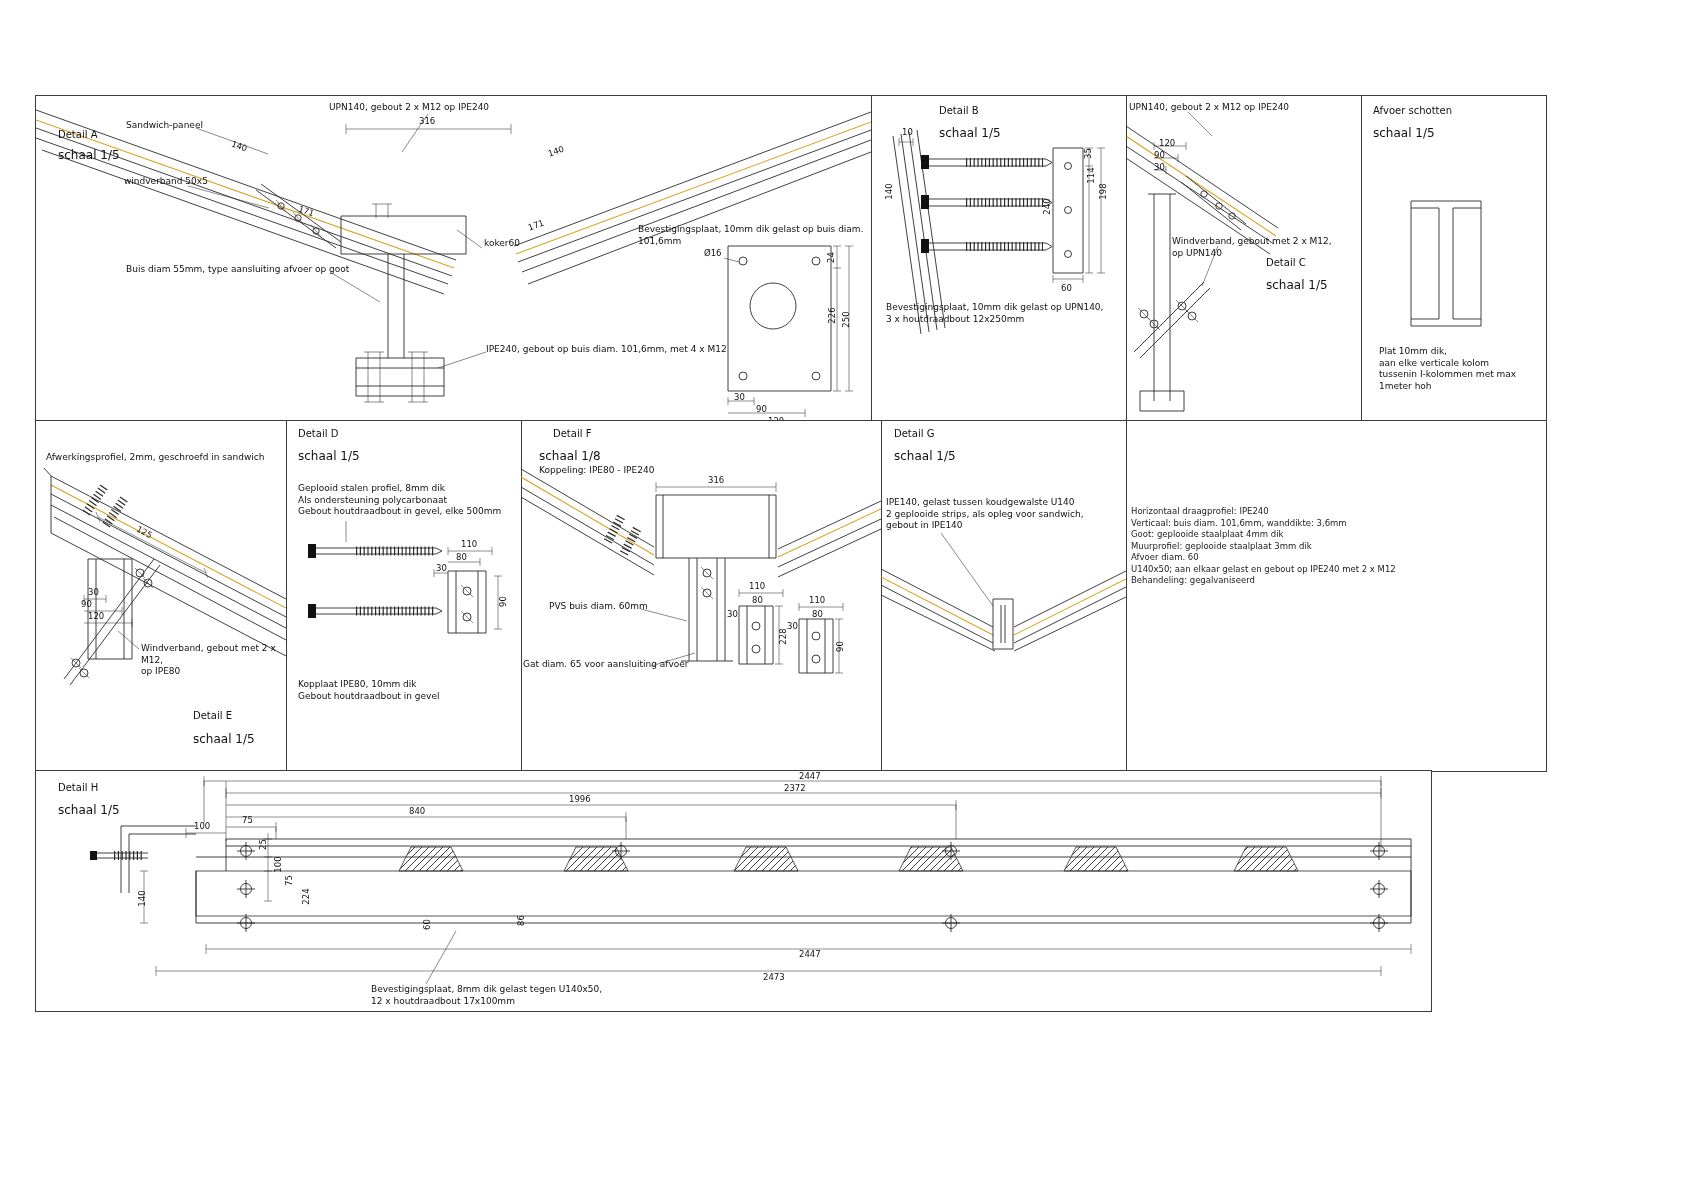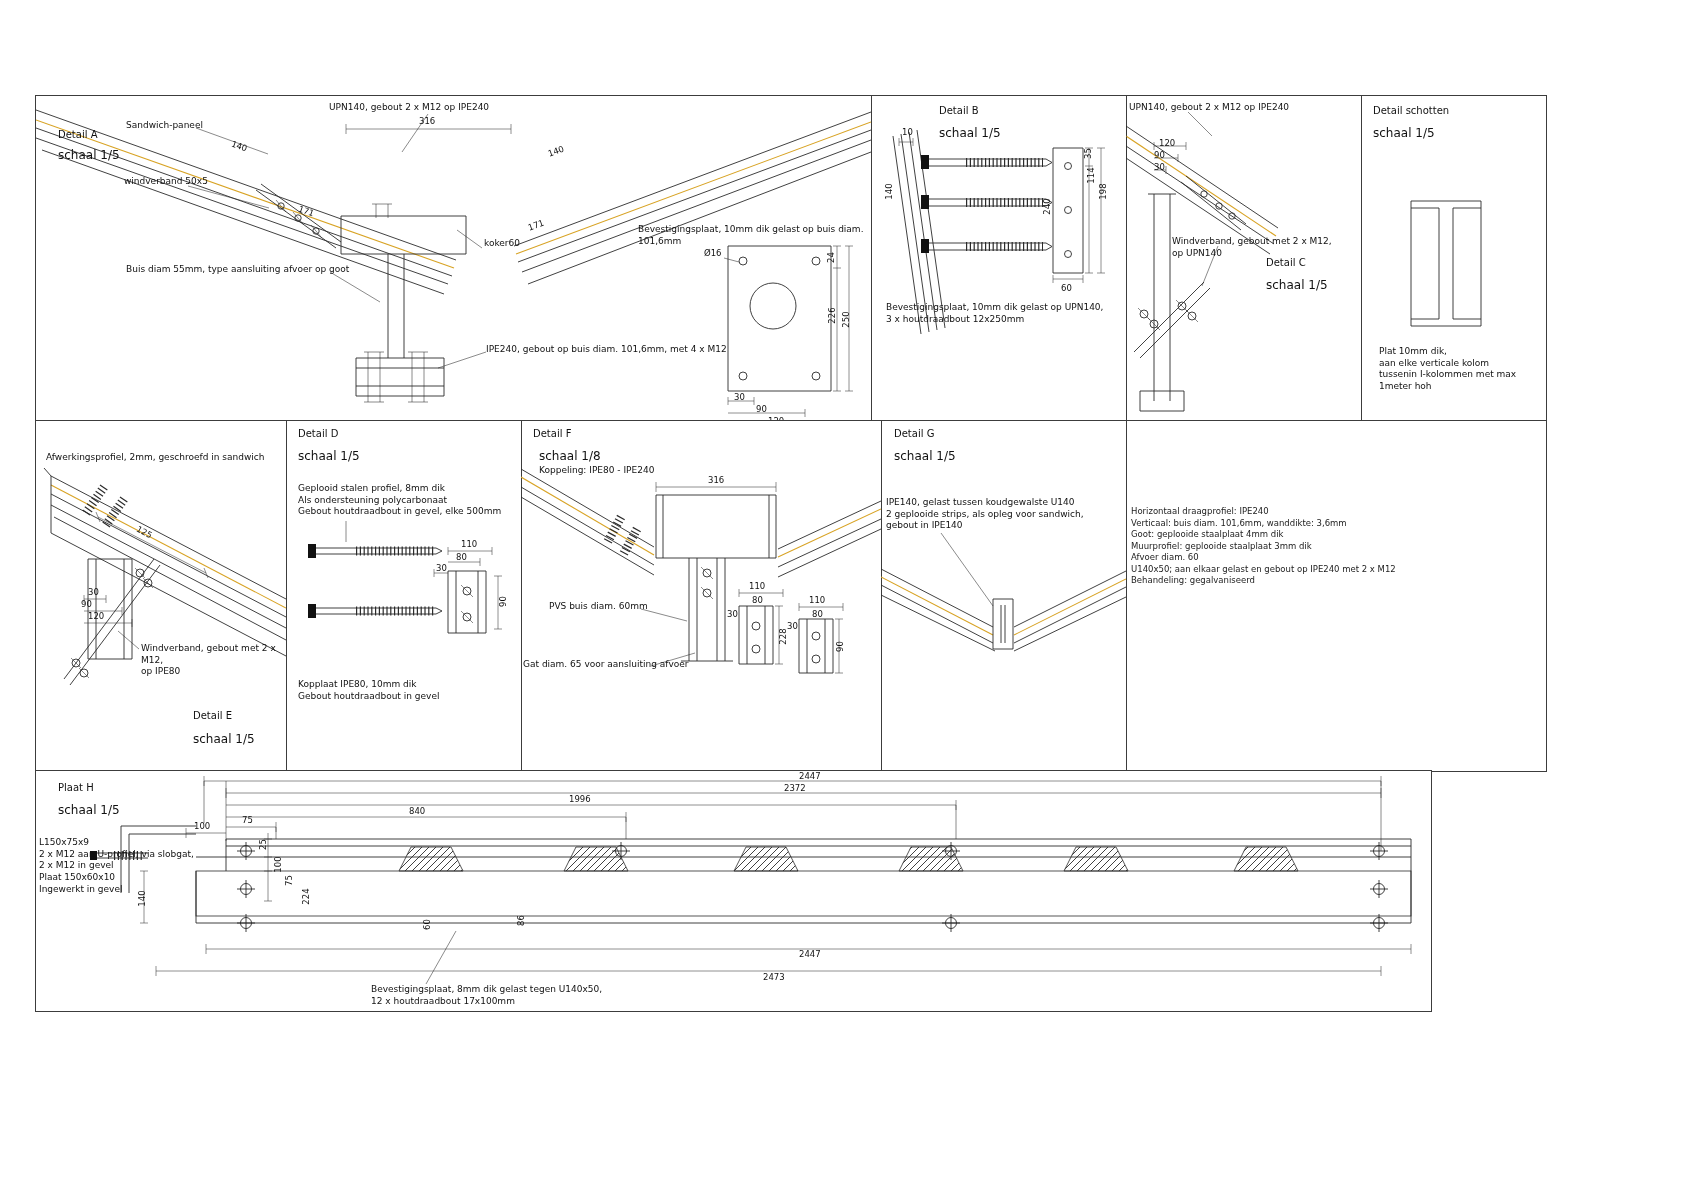--- a/index.html
+++ b/index.html
@@ -163,21 +163,21 @@
 op UPN140</span>
       <span class="lbl title" style="left:140px;top:160px">Detail C</span>
       <span class="lbl sub" style="left:140px;top:182px">schaal 1/5</span>
     </div>
 
     <div class="panel" style="left:1325px;width:185px">
       <svg width="185" height="325" viewBox="0 0 185 325">
         <path d="M50,105 L120,105 M50,230 L120,230 M50,105 L50,230 M120,105 L120,230"></path>
         <path d="M50,112 L78,112 M92,112 L120,112 M50,223 L78,223 M92,223 L120,223 M78,112 L78,223 M92,112 L92,223"></path>
       </svg>
-      <span class="lbl title" style="left:12px;top:8px">Detail schotten</span>
+      <span class="lbl title" style="left:12px;top:8px">Afvoer schotten</span>
       <span class="lbl sub" style="left:12px;top:30px">schaal 1/5</span>
       <span class="lbl" style="left:18px;top:250px">Plat 10mm dik,
 aan elke verticale kolom
 tussenin I-kolommen met max 1meter hoh</span>
     </div>
   </div>
 
   <div class="band" style="left:35px;top:420px;width:1510px;height:350px">
     <div class="vdiv" style="left:250px"></div>
     <div class="vdiv" style="left:485px"></div>
@@ -266,21 +266,21 @@
         <path d="M218,185 L252,185 L252,243 L218,243 Z M226,185 L226,243 M244,185 L244,243"></path>
         <circle cx="235" cy="205" r="4"></circle>
           <circle cx="235" cy="228" r="4"></circle>
         <path d="M278,198 L312,198 L312,252 L278,252 Z M286,198 L286,252 M304,198 L304,252"></path>
         <circle cx="295" cy="215" r="4"></circle>
           <circle cx="295" cy="238" r="4"></circle>
         <path class="dimln" d="M258,185 L258,243 M254,185 L262,185 M254,243 L262,243 M318,198 L318,252 M314,198 L322,198 M314,252 L322,252"></path>
         <path class="dimln" d="M218,172 L262,172 M218,168 L218,176 M262,168 L262,176 M278,186 L322,186 M278,182 L278,190 M322,182 L322,190"></path>
         <path class="thin" d="M120,188 L166,200 M130,245 L174,232"></path>
       </svg>
-      <span class="lbl title" style="left:12px;top:6px">Detail F</span>
+      <span class="lbl title" style="left:32px;top:6px">Detail F</span>
       <span class="lbl sub" style="left:18px;top:28px">schaal 1/8</span>
       <span class="lbl" style="left:18px;top:44px">Koppeling: IPE80 - IPE240</span>
       <span class="lbl dim" style="left:187px;top:54px">316</span>
       <span class="lbl" style="left:28px;top:180px">PVS buis diam. 60mm</span>
       <span class="lbl" style="left:2px;top:238px">Gat diam. 65 voor aansluiting afvoer</span>
       <span class="lbl dim" style="left:228px;top:160px">110</span>
       <span class="lbl dim" style="left:231px;top:174px">80</span>
       <span class="lbl dim" style="left:206px;top:188px">30</span>
       <span class="lbl dim rotv" style="left:254px;top:210px">228</span>
       <span class="lbl dim" style="left:288px;top:174px">110</span>
@@ -372,27 +372,22 @@
           <circle cx="1343" cy="152" r="5.5"></circle>
             <path d="M1334,152 L1352,152 M1343,143 L1343,161"></path>
         </g>
 
         <path class="dimln" d="M232,62 L232,130 M228,68 L236,68 M228,86 L236,86 M228,100 L236,100 M228,130 L236,130 M108,100 L108,152 M104,100 L112,100 M104,152 L112,152"></path>
 
         <path class="dimln" d="M170,178 L1375,178 M170,173 L170,183 M1375,173 L1375,183"></path>
         <path class="dimln" d="M120,200 L1345,200 M120,195 L120,205 M1345,195 L1345,205"></path>
         <path class="thin" d="M390,213 L420,160"></path>
       </svg>
-      <span class="lbl title" style="left:22px;top:10px">Plaat H</span>
+      <span class="lbl title" style="left:22px;top:10px">Detail H</span>
       <span class="lbl sub" style="left:22px;top:32px">schaal 1/5</span>
-      <span class="lbl" style="left:3px;top:66px">L150x75x9
-2 x M12 aan U-profiel; via slobgat,
-2 x M12 in gevel
-Plaat 150x60x10
-Ingewerkt in gevel</span>
       <span class="lbl dim" style="left:763px;top:0px">2447</span>
       <span class="lbl dim" style="left:748px;top:12px">2372</span>
       <span class="lbl dim" style="left:533px;top:23px">1996</span>
       <span class="lbl dim" style="left:373px;top:35px">840</span>
       <span class="lbl dim" style="left:206px;top:44px">75</span>
       <span class="lbl dim" style="left:158px;top:50px">100</span>
       <span class="lbl dim rotv" style="left:222px;top:68px">25</span>
       <span class="lbl dim rotv" style="left:234px;top:88px">100</span>
       <span class="lbl dim rotv" style="left:248px;top:104px">75</span>
       <span class="lbl dim rotv" style="left:262px;top:120px">224</span>

